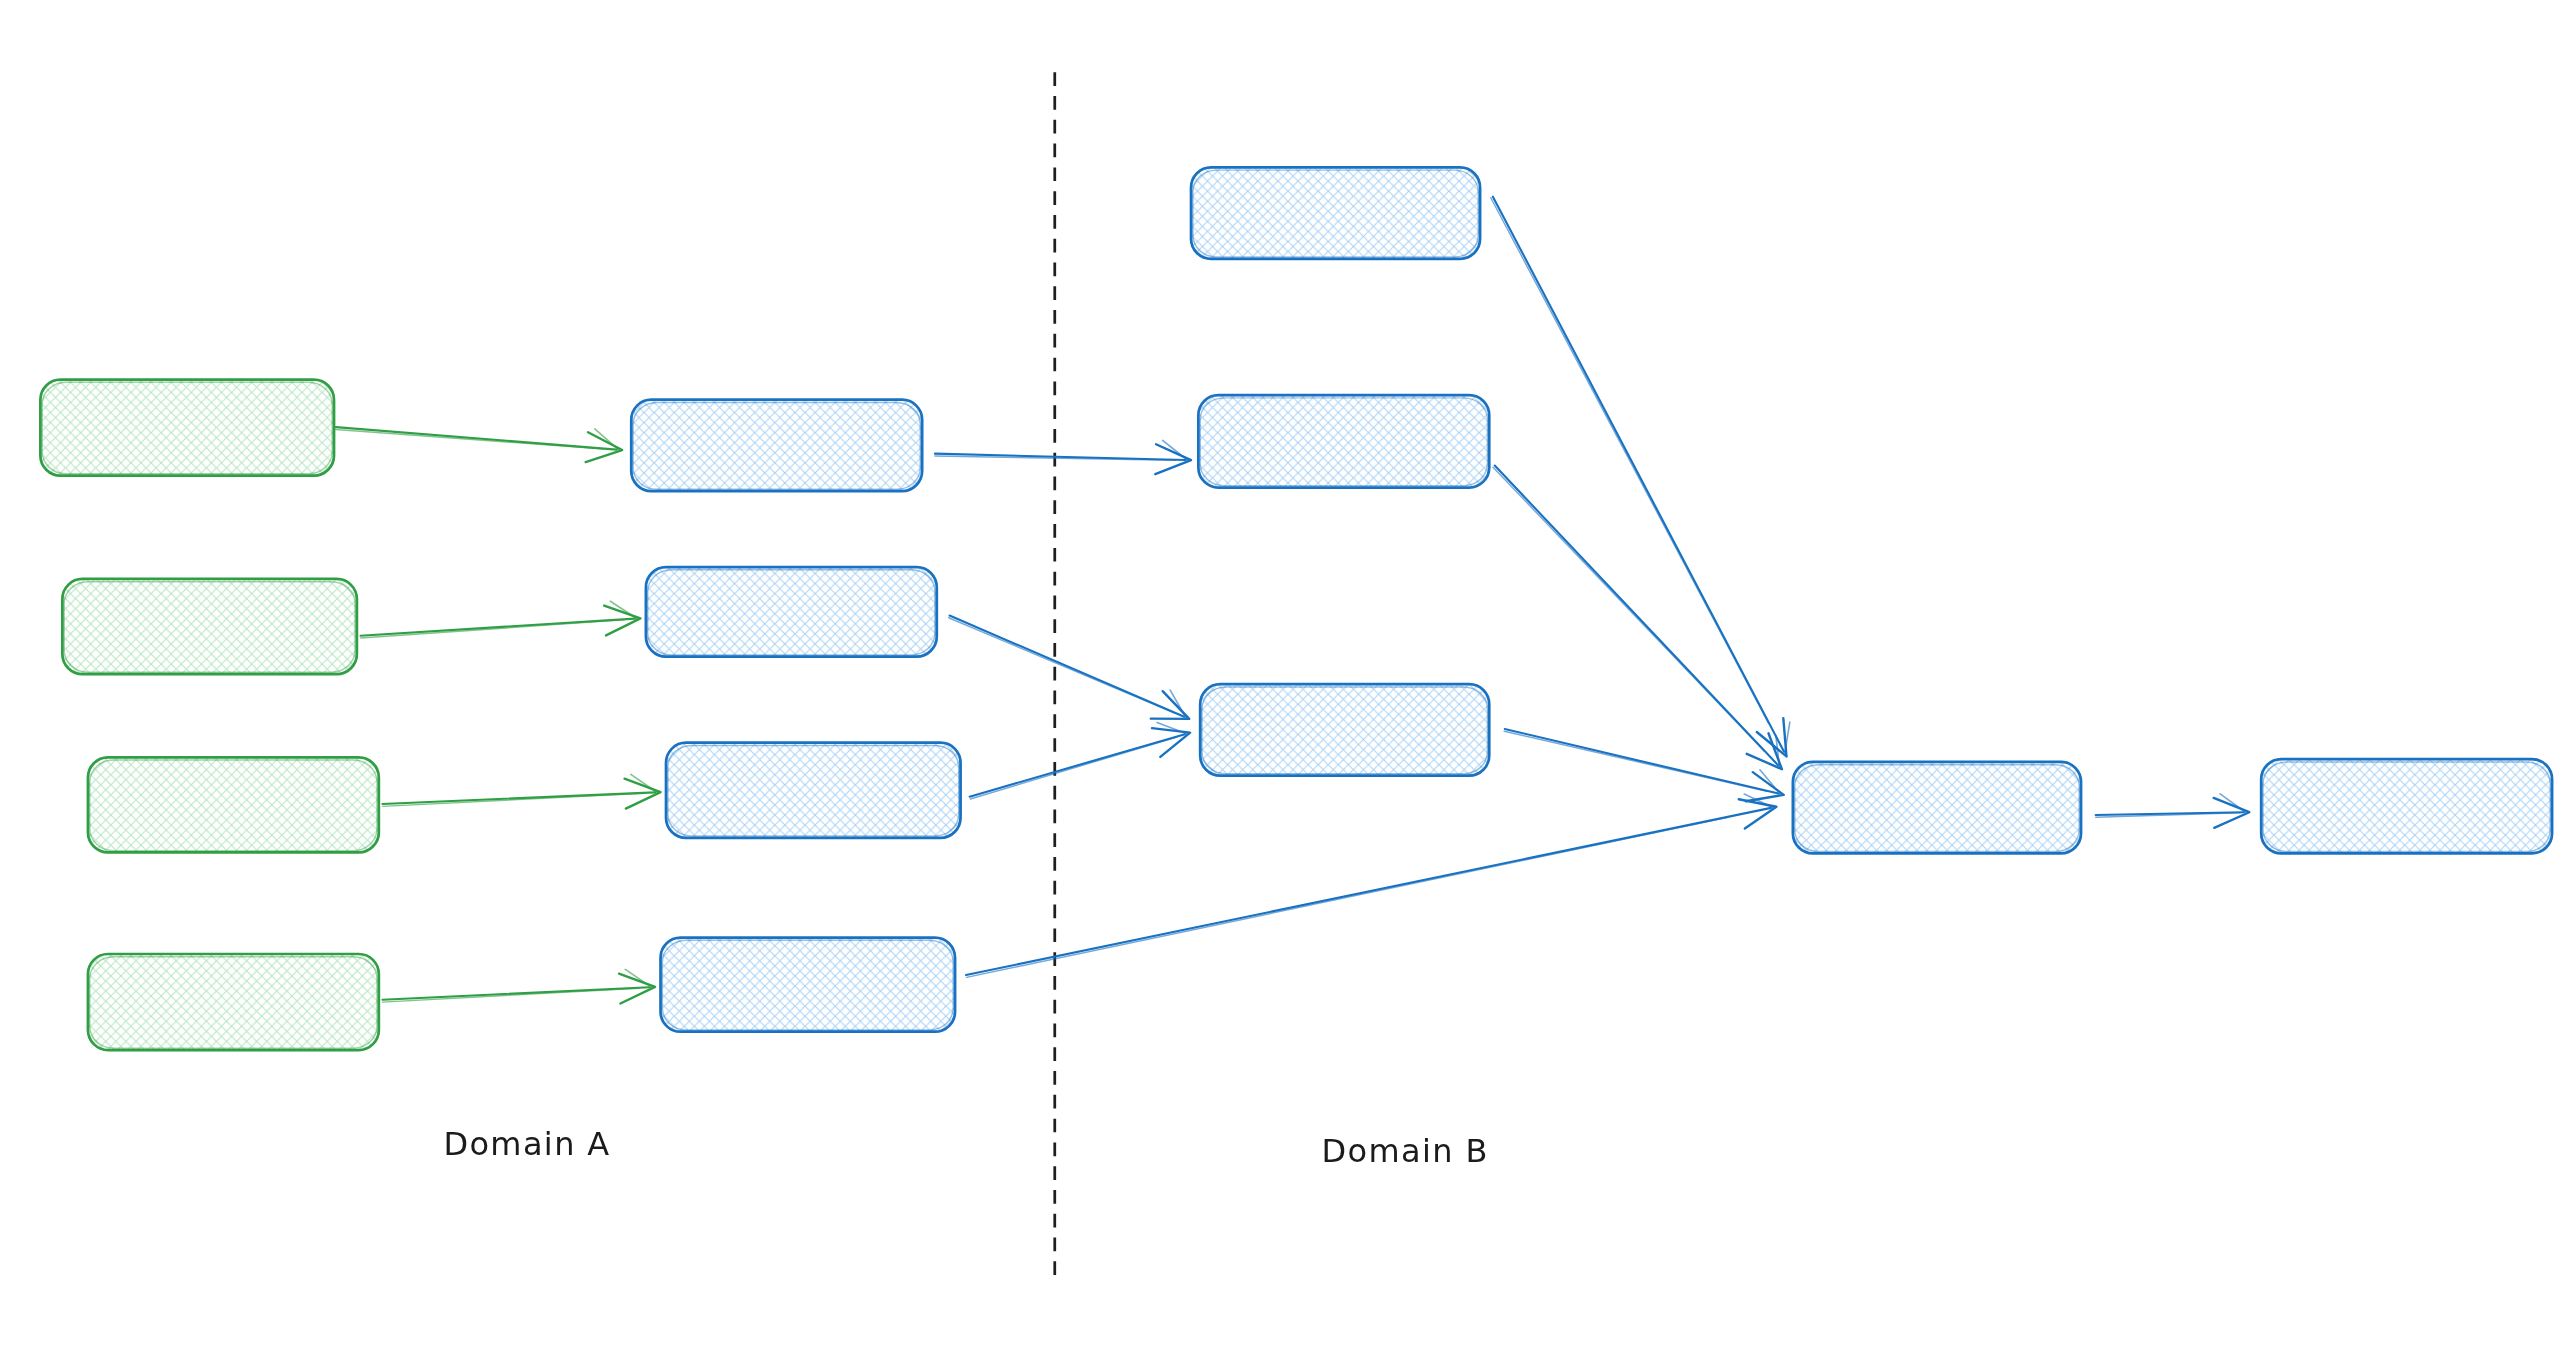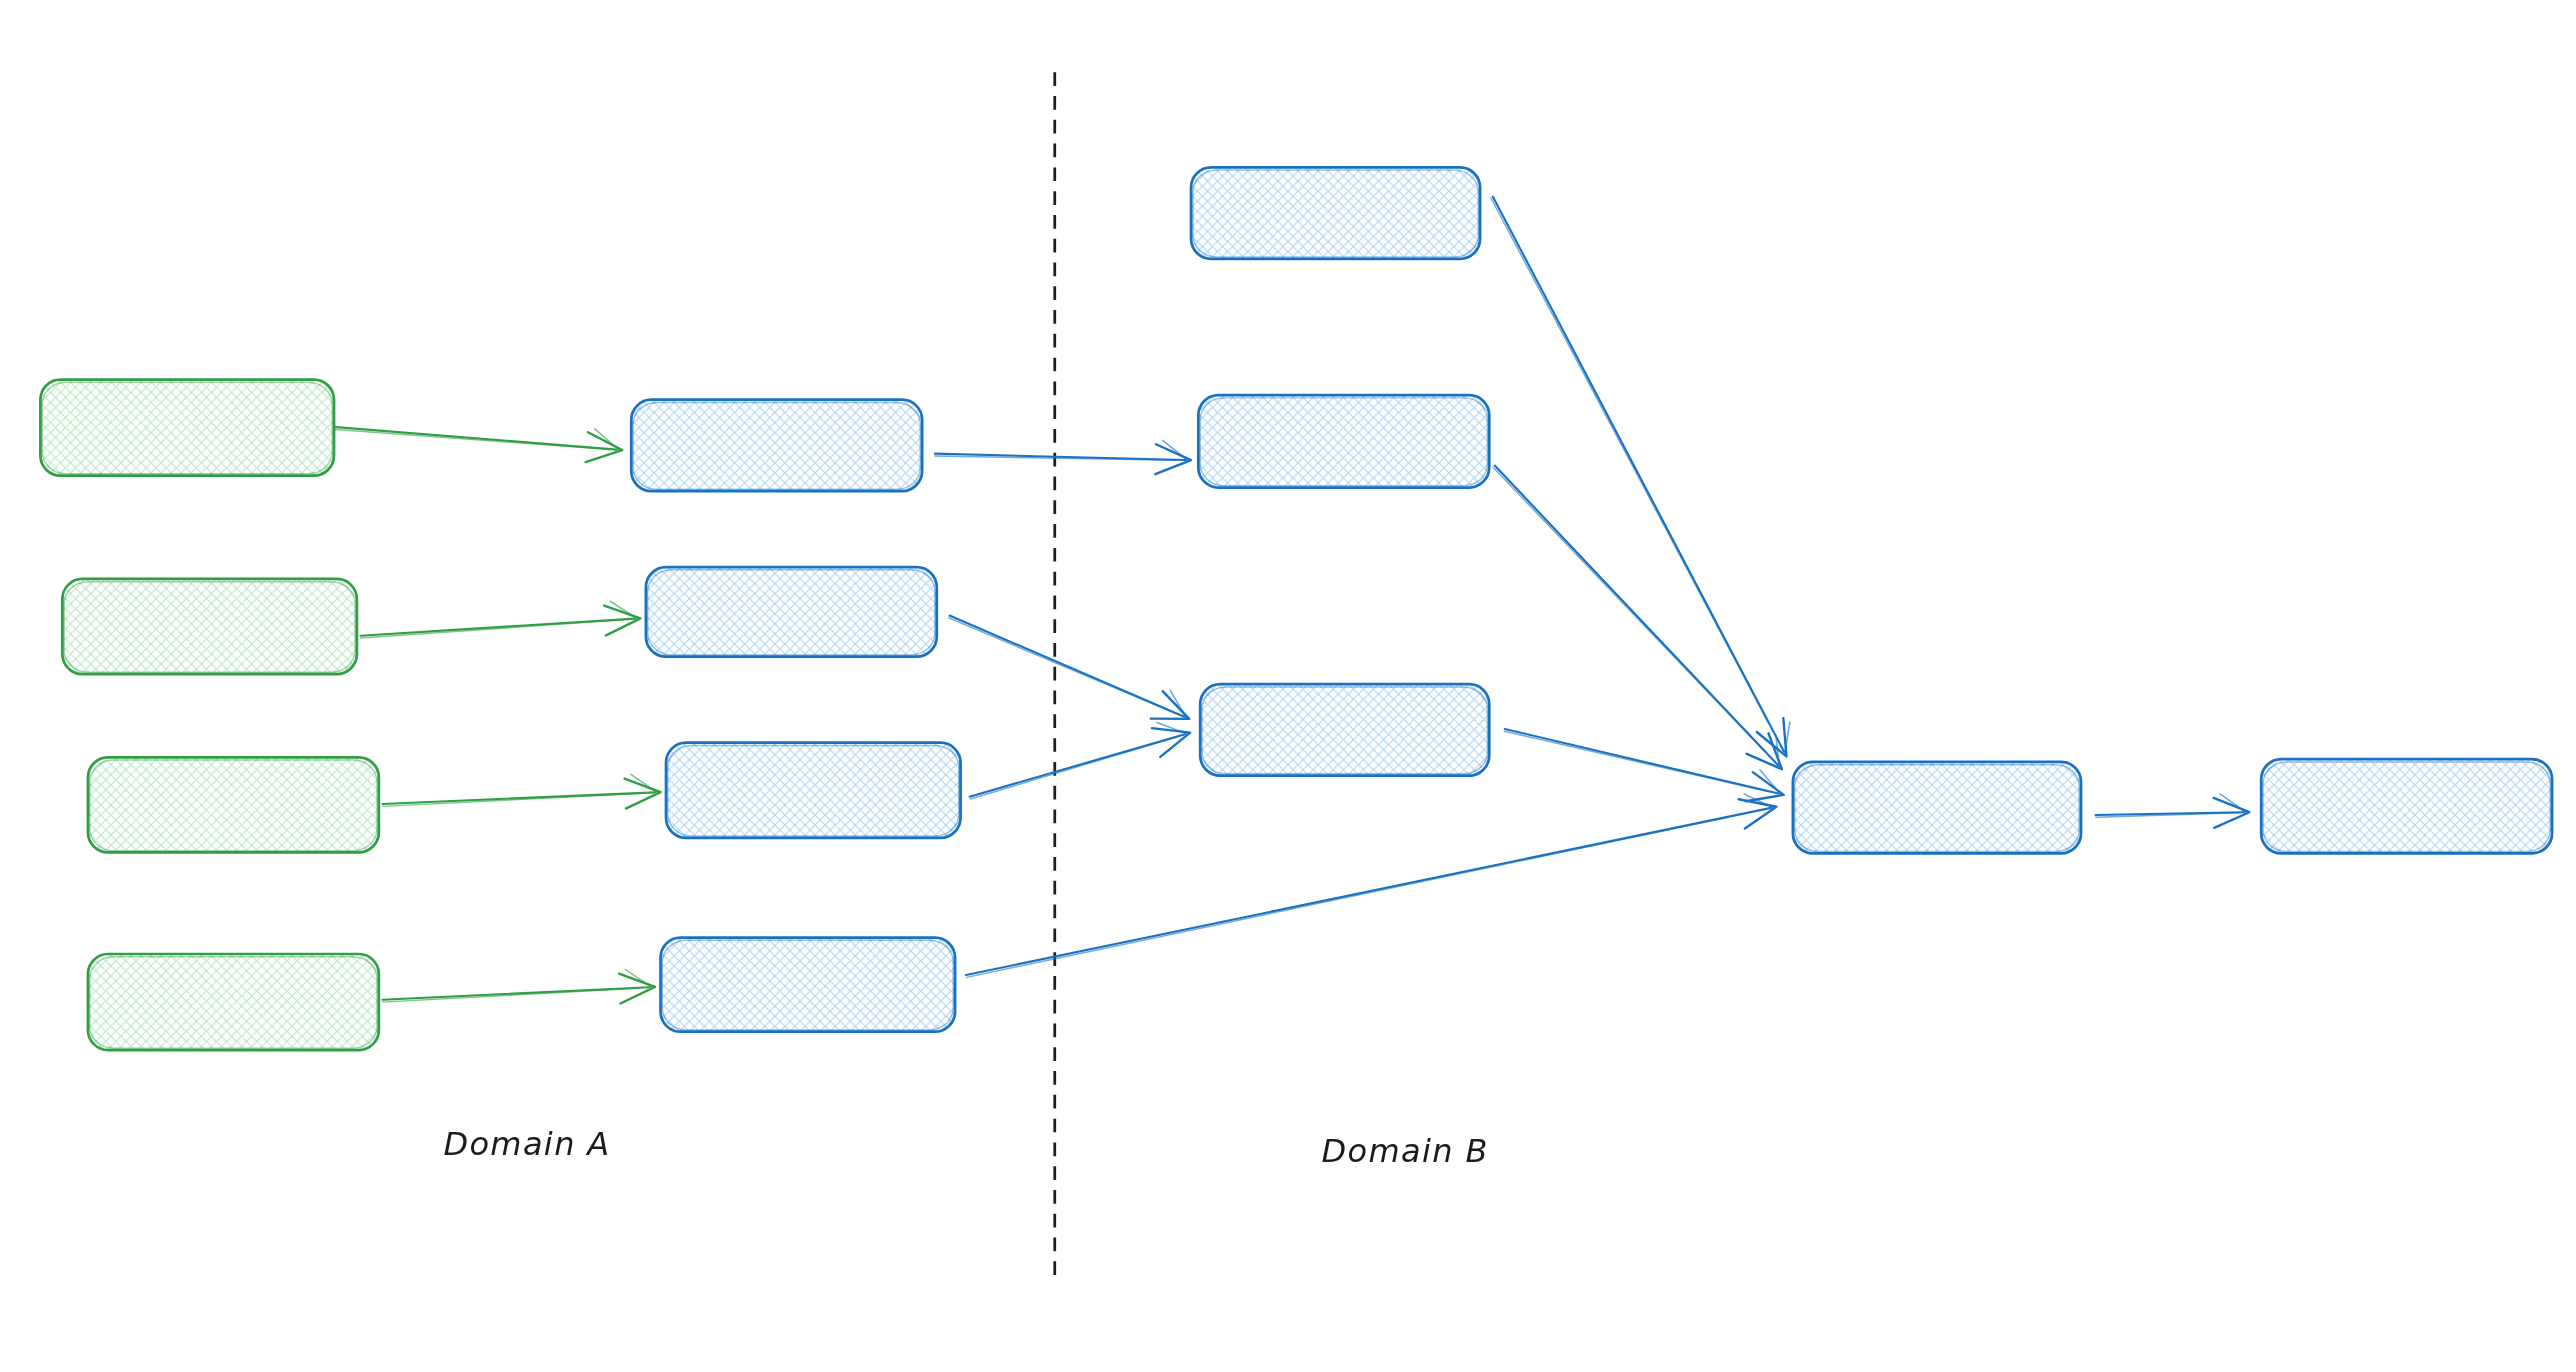--- a/index.html
+++ b/index.html
@@ -7,21 +7,20 @@
     padding: 0;
     background: #ffffff;
     font-family: "DejaVu Sans", "Liberation Sans", sans-serif;
   }
   .stage {
     position: relative;
     width: 2576px;
     height: 1372px;
     background: #ffffff;
     overflow: hidden;
-    font-style: italic;
   }
   svg { display: block; width: 2576px; height: 1372px; }
   .domain-label {
     font-family: "DejaVu Sans", "Liberation Sans", sans-serif;
     font-weight: normal;
     letter-spacing: 1.5px;
   }
 </style>
 </head>
 <body>

